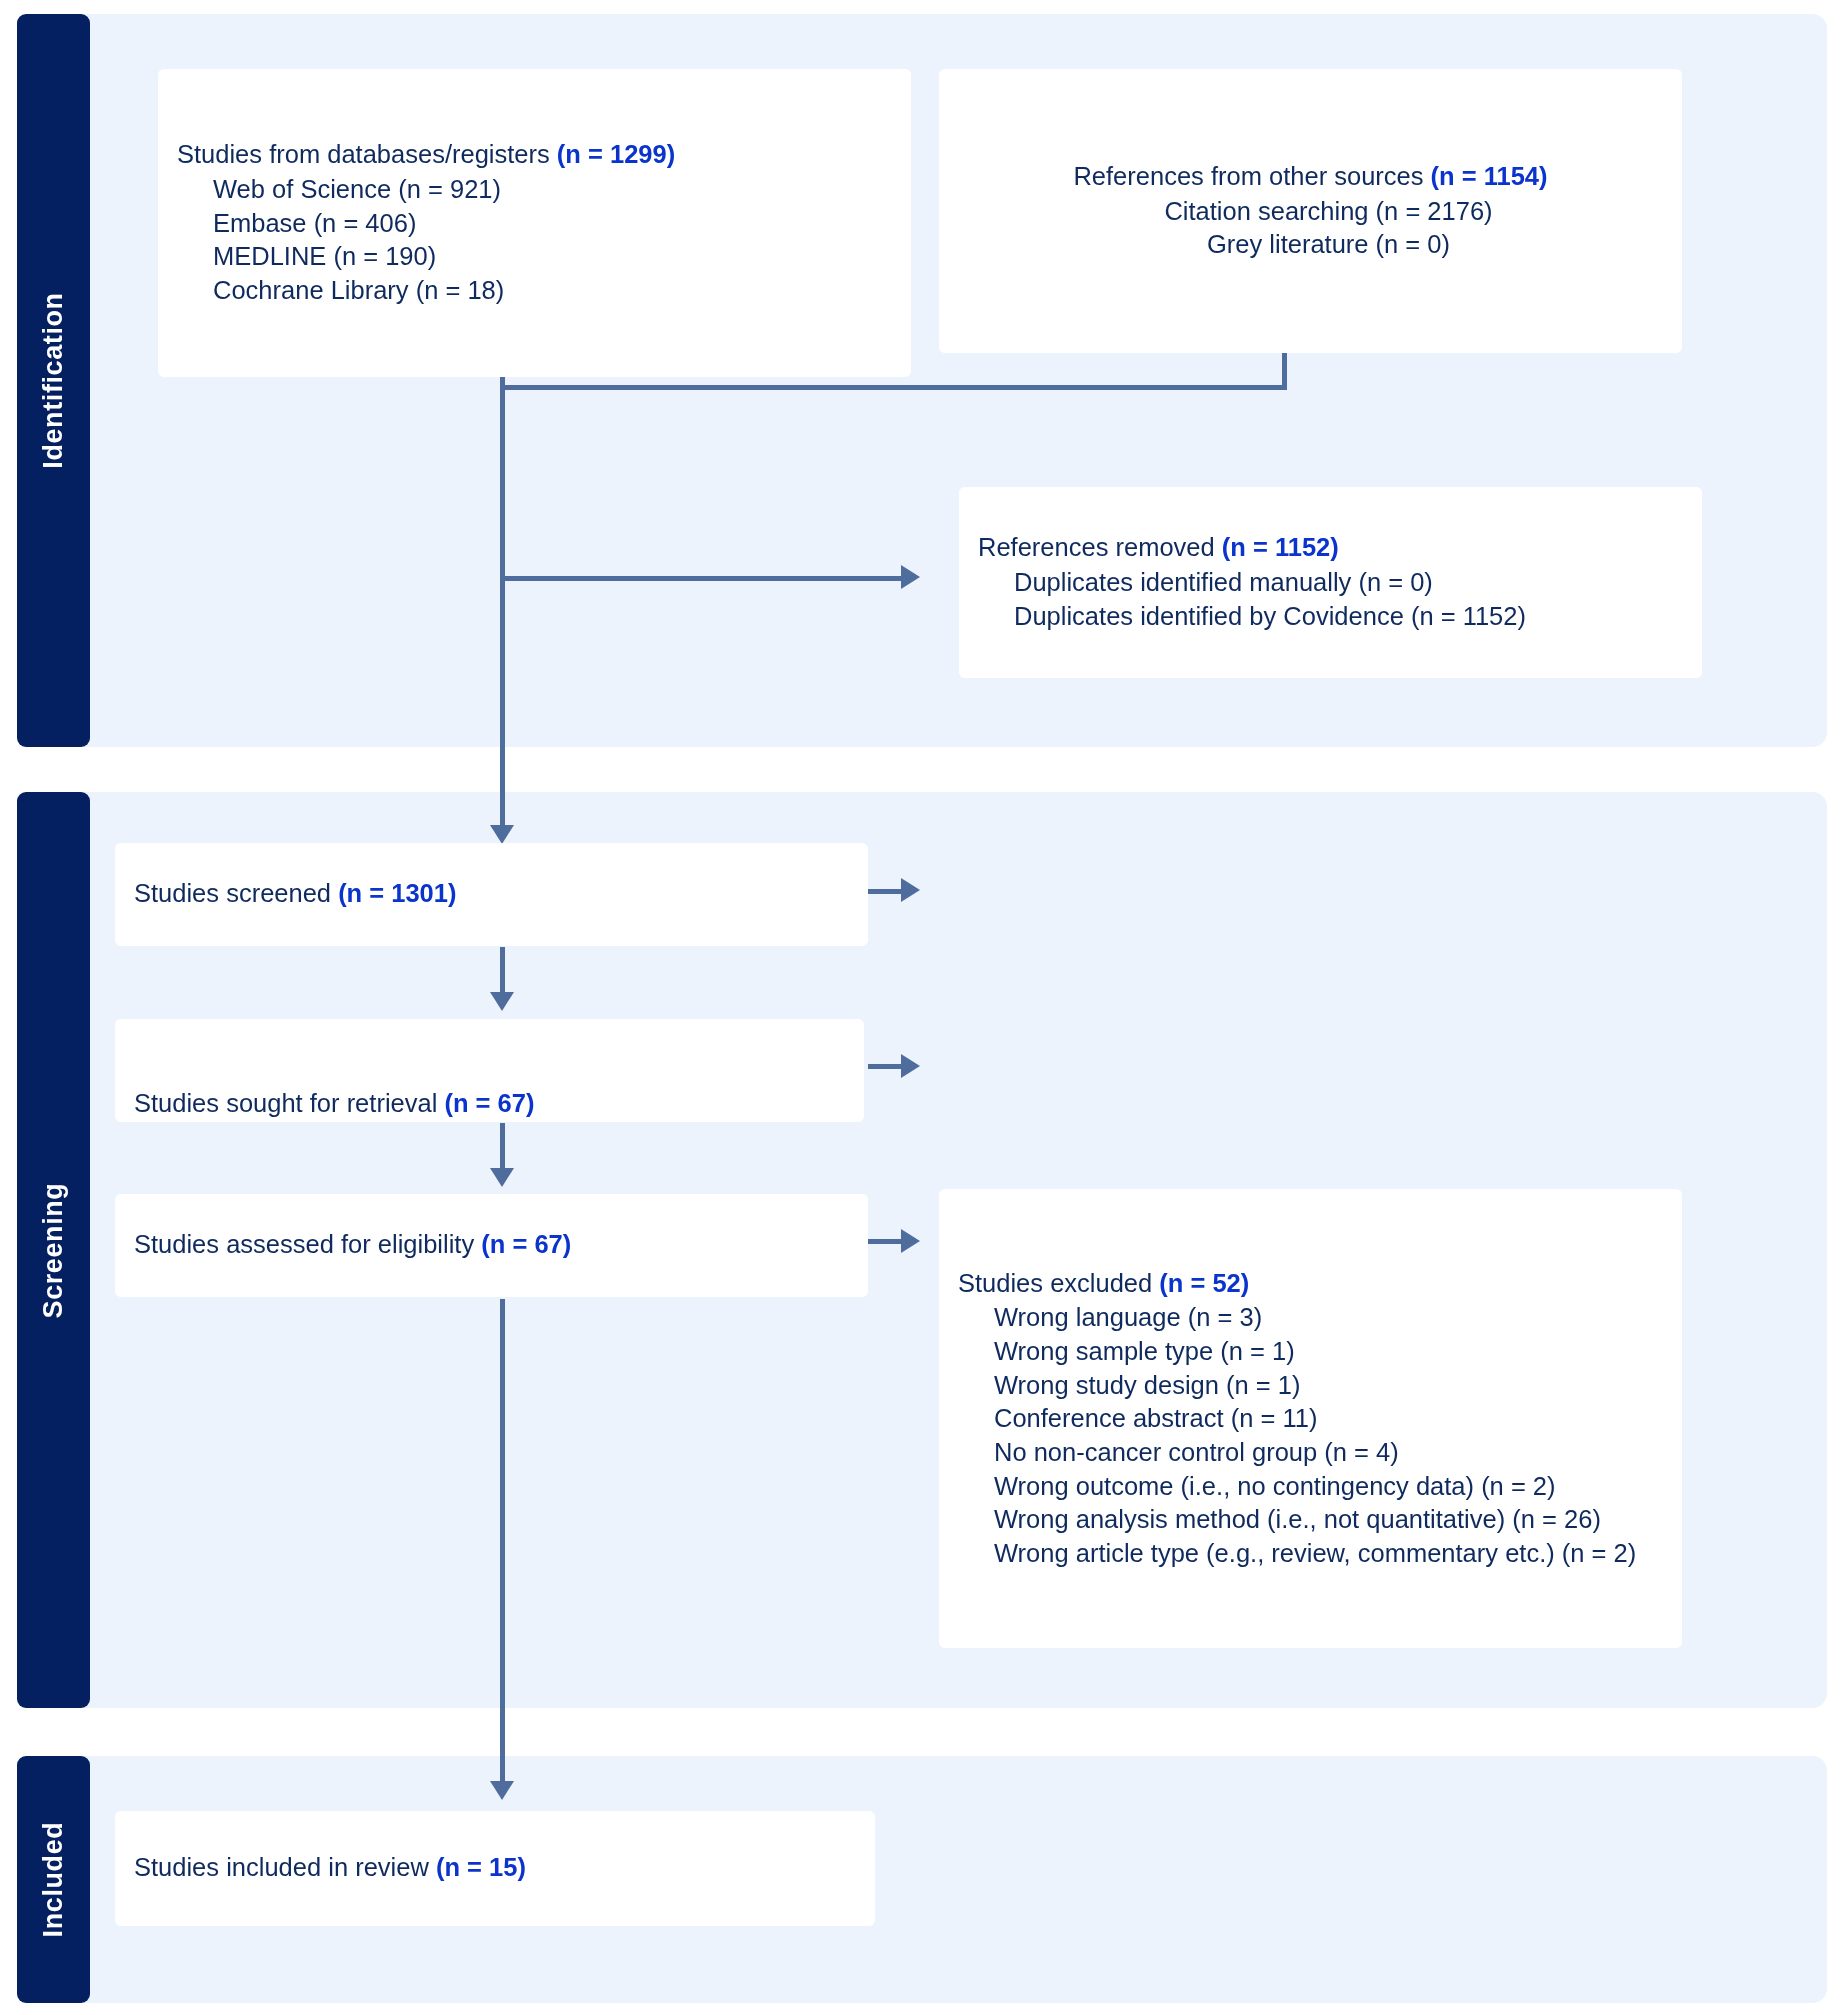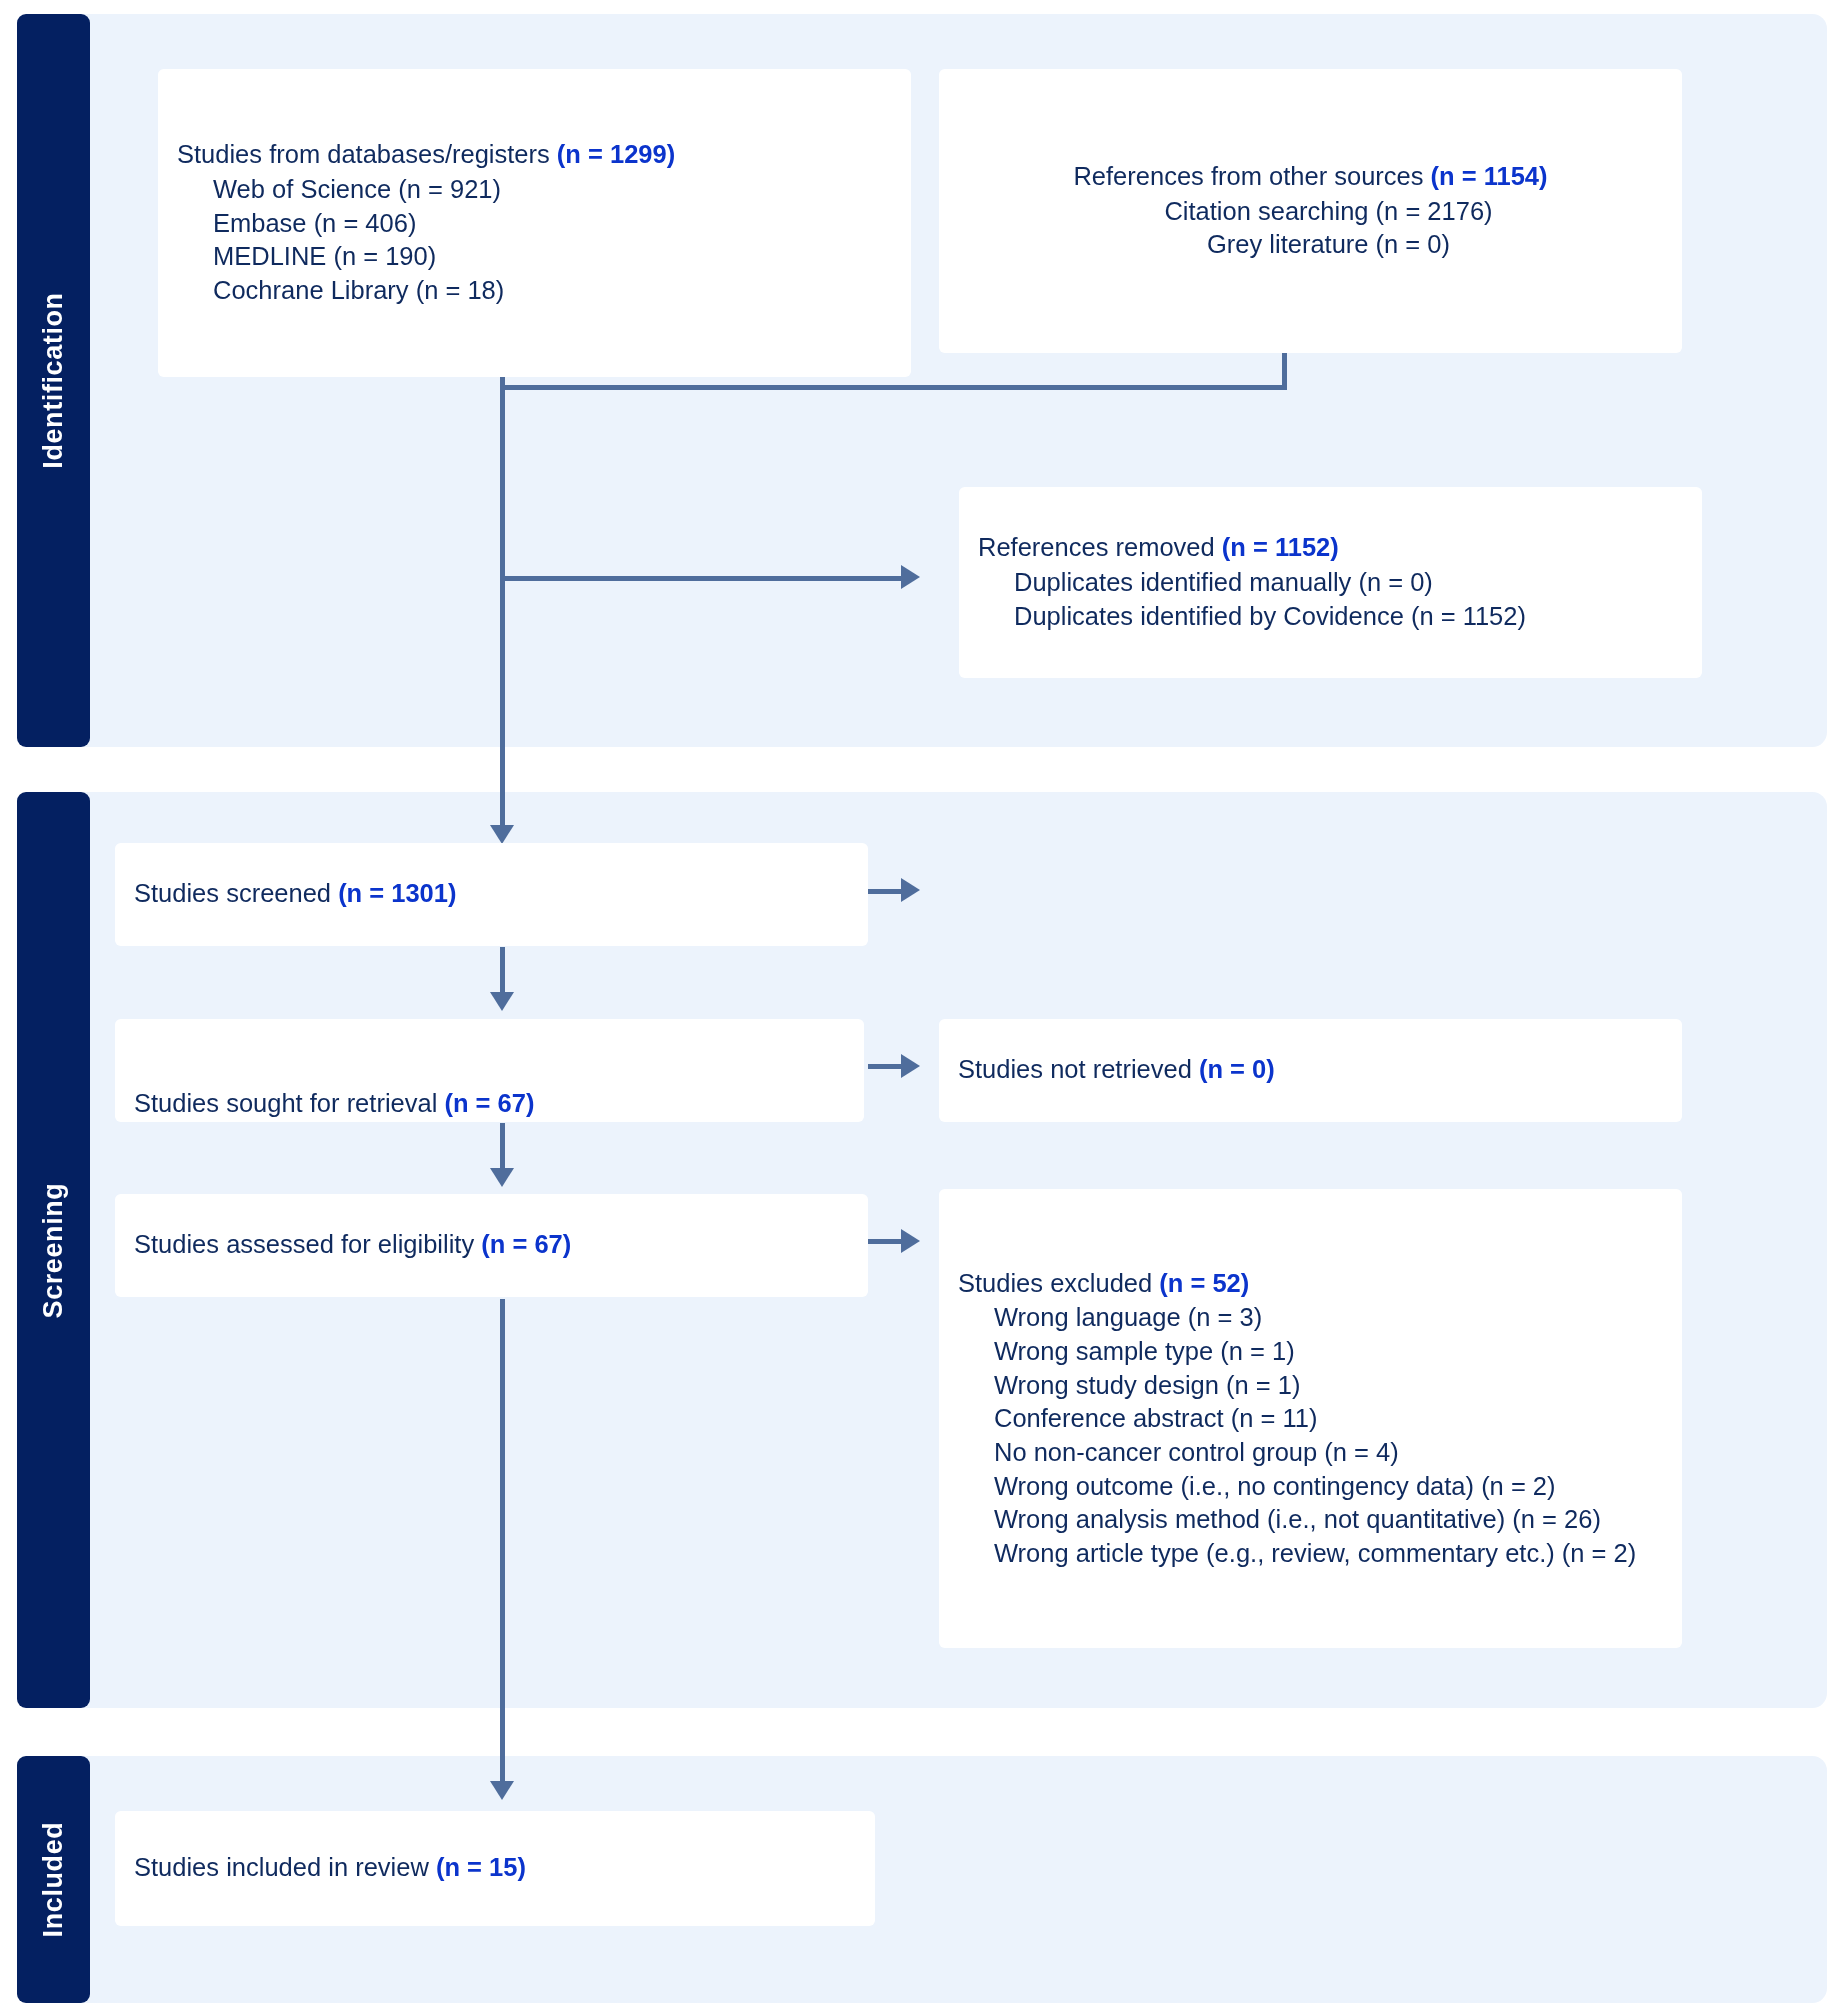--- a/index.html
+++ b/index.html
@@ -172,23 +172,20 @@
 
   <div class="flowbox" style="left:115px; top:843px; width:753px; height:103px;">
     <div class="line head"><span>Studies screened </span><span class="nbold">(n = 1301)</span></div>
   </div>
 
 
   <div class="flowbox" style="left:115px; top:1019px; width:749px; height:103px;justify-content:flex-end;">
     <div class="line head"><span>Studies sought for retrieval </span><span class="nbold">(n = 67)</span></div>
   </div>
 
-  <div class="flowbox" style="left:939px; top:1019px; width:743px; height:103px;">
-    <div class="line head"><span>Studies not retrieved </span><span class="nbold">(n = 0)</span></div>
-  </div>
 
   <div class="flowbox" style="left:115px; top:1194px; width:753px; height:103px;">
     <div class="line head"><span>Studies assessed for eligibility </span><span class="nbold">(n = 67)</span></div>
   </div>
 
   <div class="flowbox" style="left:939px; top:1189px; width:743px; height:459px;">
     <div class="line head"><span>Studies excluded </span><span class="nbold">(n = 52)</span></div>
     <div class="line sub">Wrong language (n = 3)</div>
     <div class="line sub">Wrong sample type (n = 1)</div>
     <div class="line sub">Wrong study design (n = 1)</div>

